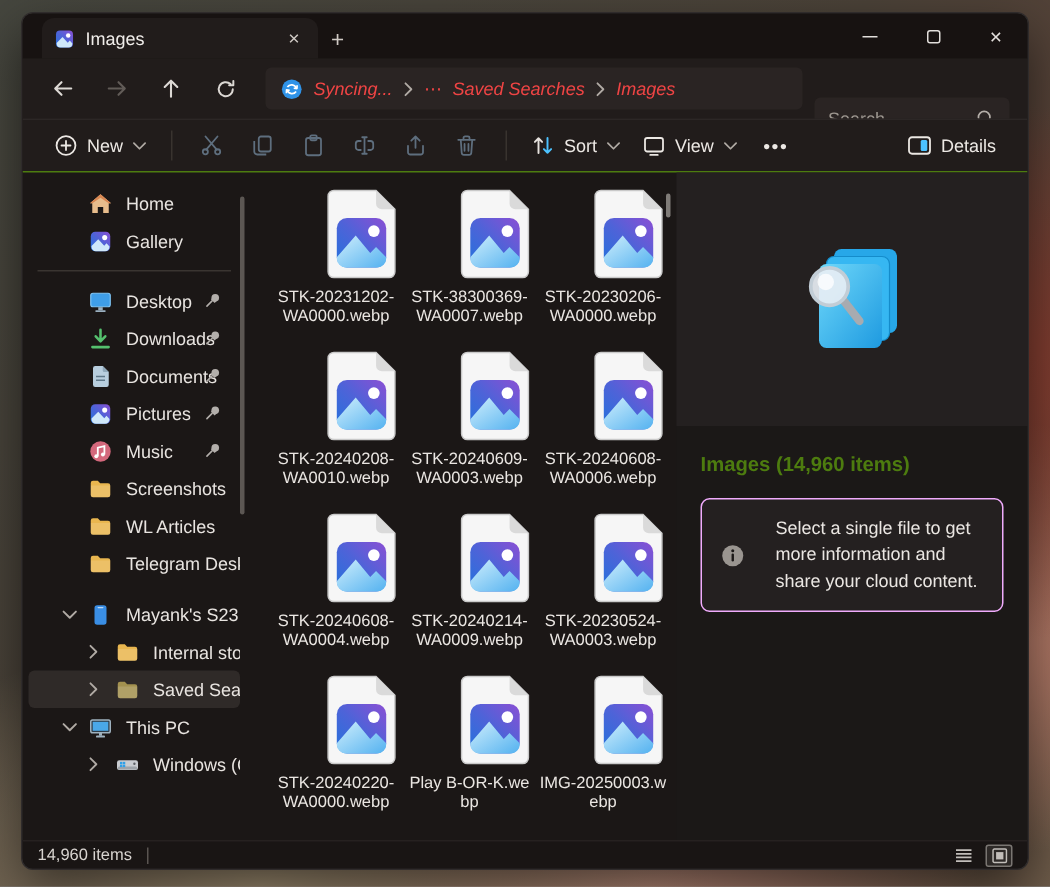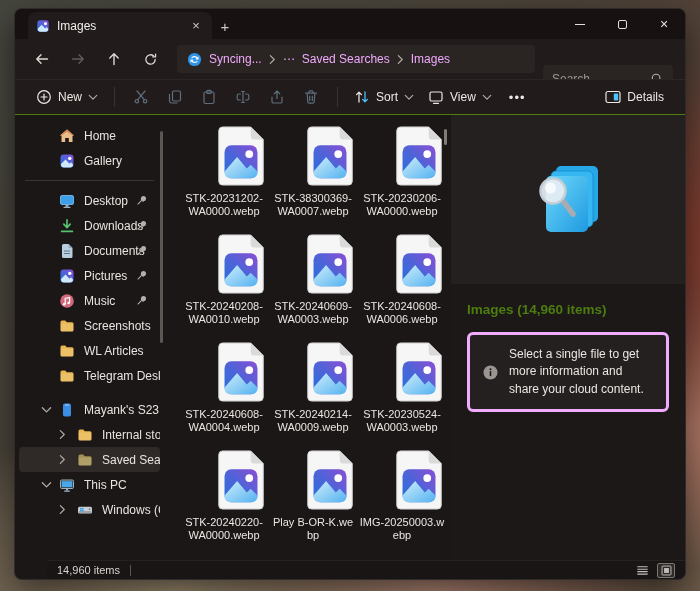--- a/index.html
+++ b/index.html
@@ -36,21 +36,21 @@
   .wc-min i { display:block; width:10px; height:1px; background:#e2dedb; }
   .wc-max i { display:block; width:9px; height:9px; border:1px solid #e2dedb; border-radius:2px; }
   .wc-close { font-size:14px; }
   
   .navbar { height:40px; background:#211c1b; display:flex; align-items:center; padding:0 12px; flex:none; }
   .nav-btn { width:30px; height:28px; display:flex; align-items:center; justify-content:center;
              color:#dcd8d4; margin-right:6px; border-radius:4px; }
   .nav-btn.disabled { color:#615b57; }
   .crumb-bar { flex:1; height:28px; background:#2a2423; border-radius:4px; margin:0 8px 0 6px;
                display:flex; align-items:center; padding:0 10px; gap:7px; white-space:nowrap; overflow:hidden;}
-  .crumb { color:#f0abfc; }
+  .crumb { color:#ef4444;font-style:italic; }
   .crumb-sep { color:#b0aaa4; display:flex; }
   .searchbox { width:130px; height:28px; background:#2a2423; border-radius:4px;
                display:flex; align-items:center; padding:0 9px;margin-top:40px; }
   .searchbox input { flex:1; min-width:0; background:transparent; border:none; outline:none;
                      color:#ece8e4; font-size:12px; font-family:inherit; }
   .searchbox input::placeholder { color:#9c968f; }
   .searchbox svg { color:#b4aea8; flex:none; }
   
   .toolbar { height:36px; background:#211c1b; border-top:1px solid #2c2726; border-bottom:1px solid #4d7c0f;
              display:flex; align-items:center; padding:0 14px; flex:none; }
@@ -87,27 +87,27 @@
   .file-item { width:89px; display:flex; flex-direction:column; align-items:flex-end; margin-bottom:16px; }
   .file-item svg.ficon { width:52px; height:62px; flex:none; }
   .fname { width:86px; margin-top:5px; font-size:11px; line-height:12.5px; text-align:center;
            color:#eae6e2; word-break:break-all; }
   .main-scroll { position:absolute; right:4px; top:14px; width:3px; height:16px; background:#807c78; border-radius:2px; }
   
   .details { flex:1; display:flex; flex-direction:column; min-width:0; }
   .dp-top { height:169px; background:#242020; display:flex; align-items:center; justify-content:center; flex:none; }
   .dp-bottom { flex:1; background:#1b1817; }
   .dp-heading { padding:18px 16px 0 16px; font-size:13.5px; font-weight:bold; color:#4d7c0f; }
-  .info-box { margin:15px 16px 0 16px; border:3px solid #f0abfc; border-radius:6px; background:#242020;
-              padding:11px 12px; display:flex; gap:10px; align-items:center; }
+  .info-box { margin:15px 16px 0 16px; border:1px solid #f0abfc; border-radius:6px; background:#242020;
+              padding:11px 12px; display:flex; gap:20px; align-items:center; }
   .info-box .txt { font-size:12px; line-height:1.45; color:#eae6e2; }
   .info-box svg { flex:none; }
   
   .statusbar { height:19px; background:#191514; border-top:1px solid #262120; display:flex; align-items:center;
-               padding:0 10px; font-size:11px; color:#d8d4d0; flex:none;margin-left:32px; }
+               padding:0 10px; font-size:11px; color:#d8d4d0; flex:none; }
   .sb-sep { width:1px; height:11px; background:#5a5551; margin-left:10px; }
   .sb-views { margin-left:auto; display:flex; align-items:center; gap:6px; }
   .sb-view { width:18px; height:15px; display:flex; align-items:center; justify-content:center; color:#c2beba; }
   .sb-view.active { border:1px solid #7a7672; background:#2e2a28; border-radius:2px; }
 </style>
 </head>
 <body>
 
 <svg width="0" height="0" style="position:absolute" aria-hidden="true">
 <defs>

